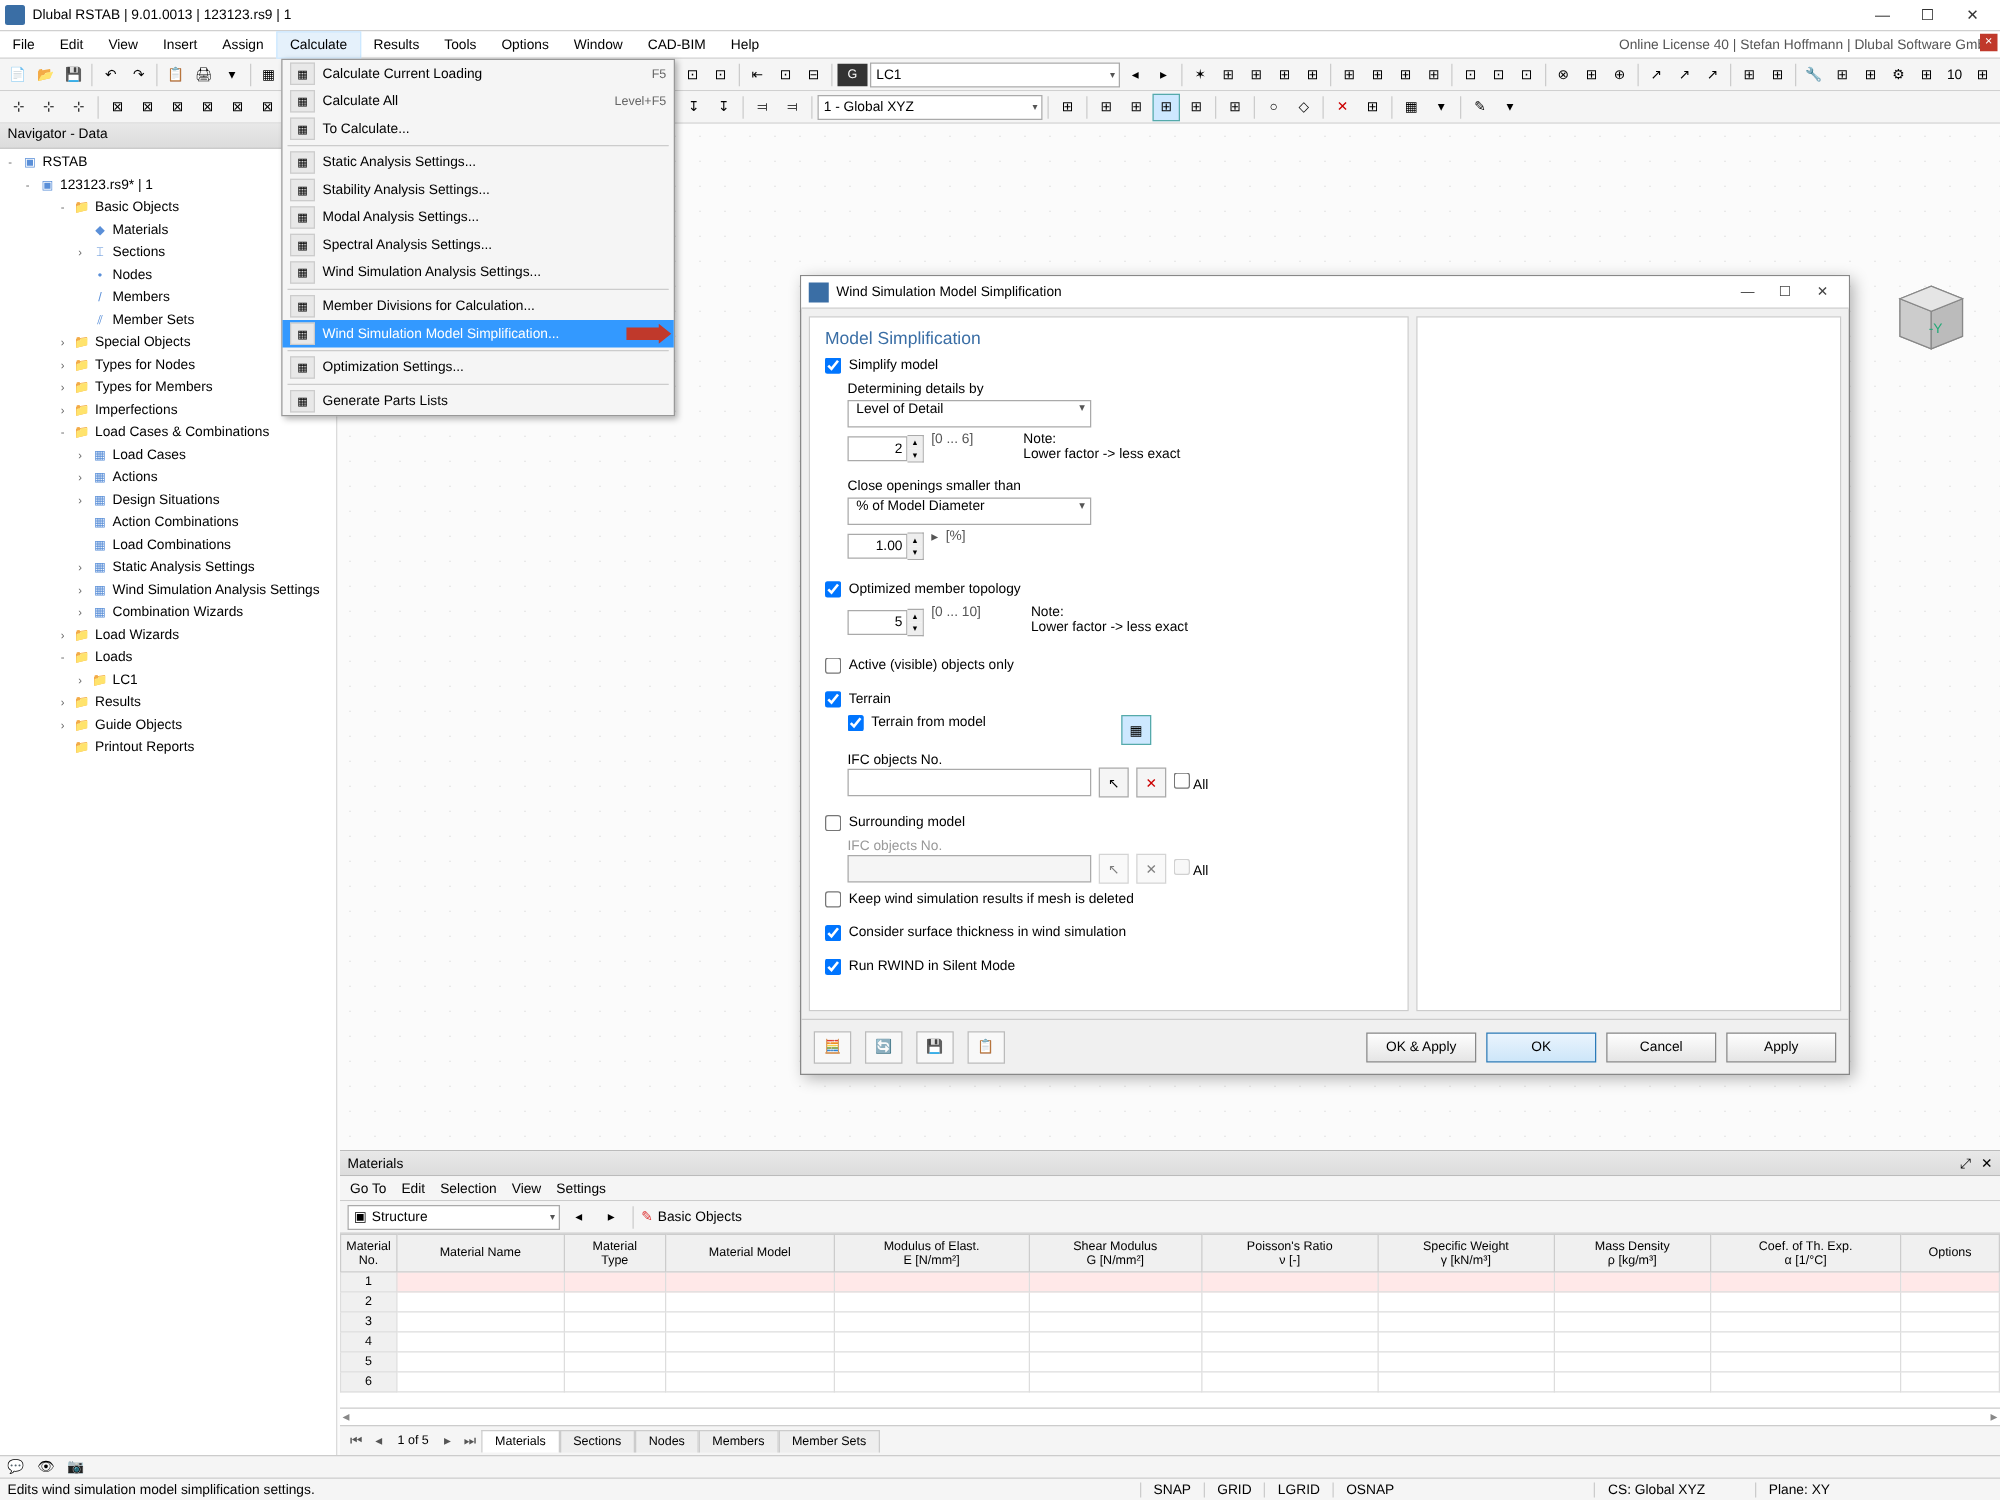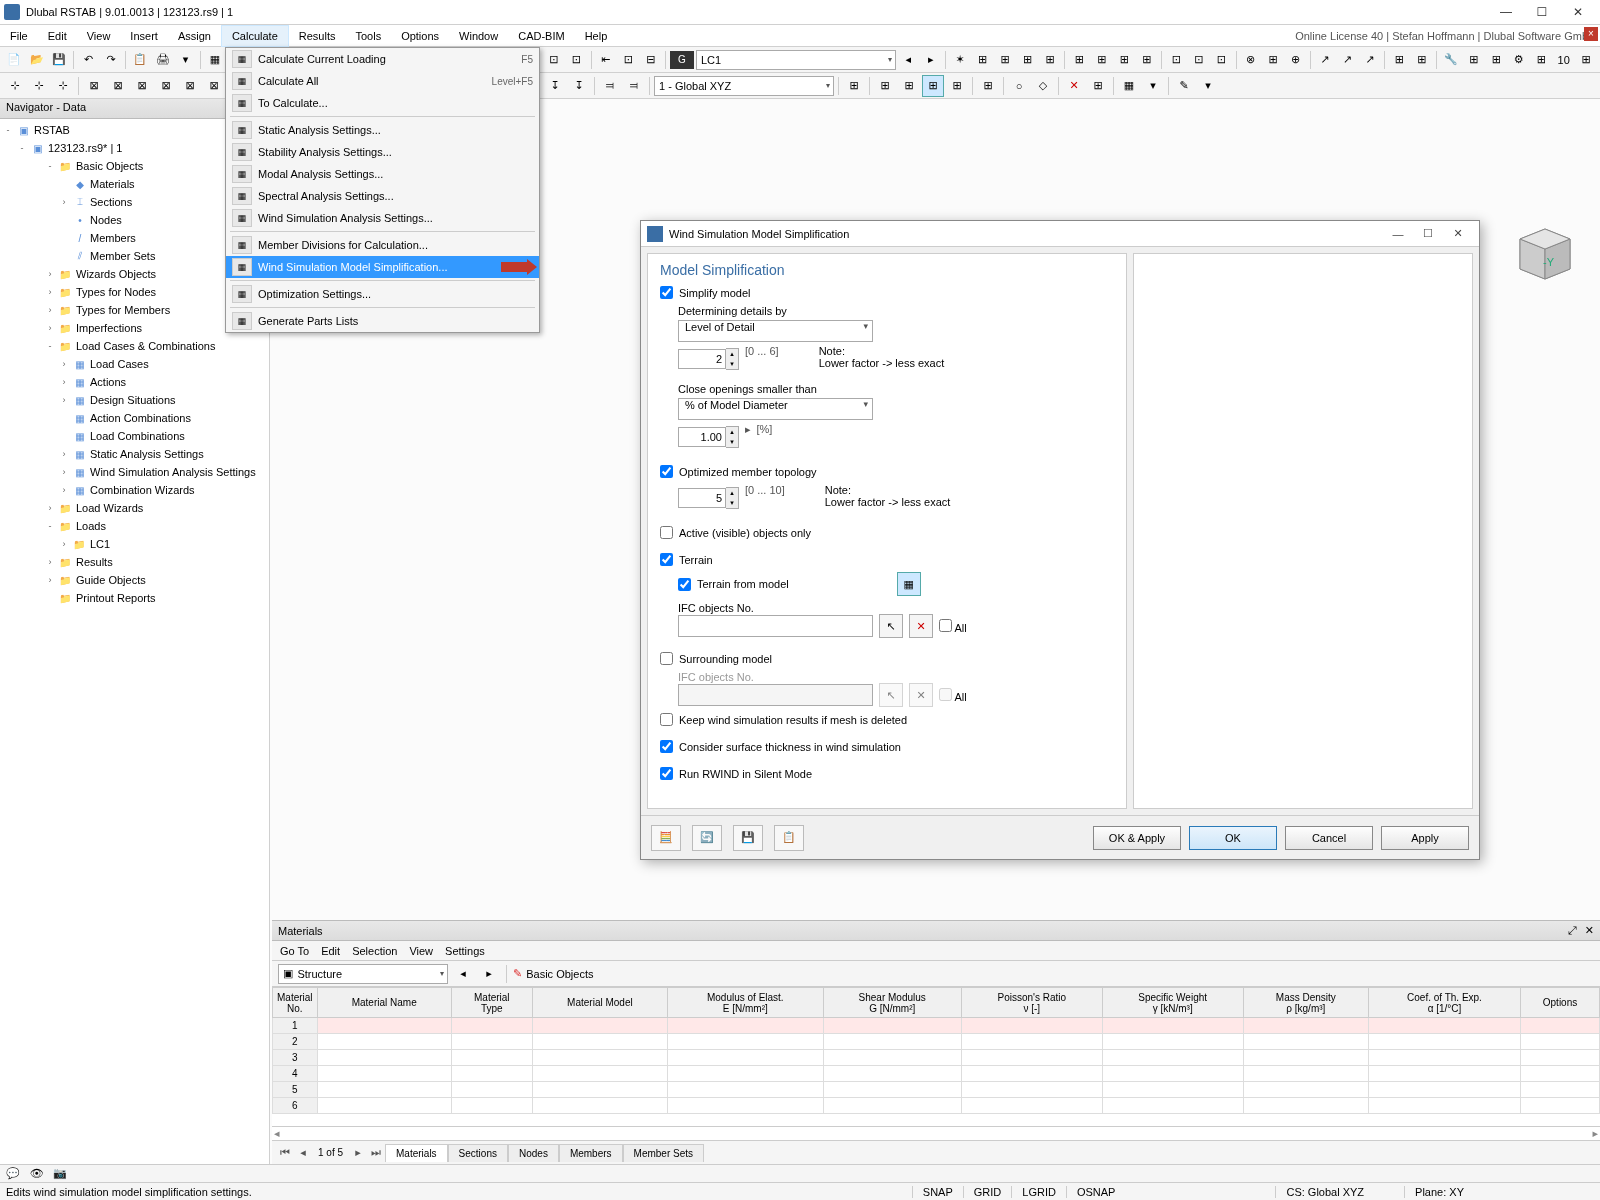--- a/index.html
+++ b/index.html
@@ -62,21 +62,21 @@
 .dlgtitle{height:26px;background:#fff;display:flex;align-items:center;padding:0 6px;border-bottom:1px solid #ccc}
 .dlgtitle .di{width:16px;height:16px;background:#3a6ea5;margin-right:6px}
 .dlgtitle .spacer{flex:1}
 .dlgtitle .wb{width:30px;height:22px;display:flex;align-items:center;justify-content:center;color:#444}
 .dlgtabs{height:28px;display:flex;align-items:flex-end;padding:0 6px;background:#f0f0f0}
 .dlgtab{padding:5px 14px;background:#fff;border:1px solid #ccc;border-bottom:none;font-size:11px}
 .dlgbody{display:flex;padding:6px;gap:6px}
 .dlgleft{width:480px;background:#fff;border:1px solid #ccc;padding:8px 12px}
 .dlgright{flex:1;background:#fff;border:1px solid #ccc}
 .sect{color:#3a6ea5;font-size:14px;margin-bottom:8px}
-.chk{display:flex;align-items:center;gap:6px;margin:6px 0}
+.chk{display:flex;align-items:flex-start;gap:6px;margin:6px 0}
 .chk input{width:13px;height:13px}
 .sub{margin-left:18px}
 .combo{width:195px;height:22px;border:1px solid #aaa;background:#fff;padding:0 18px 0 6px;display:flex;align-items:flex-start;position:relative;margin:3px 0}
 .combo::after{content:"▾";position:absolute;right:4px;font-size:9px;color:#555}
 .spin{display:inline-flex;align-items:center;margin:3px 0}
 .spin input{width:48px;height:20px;border:1px solid #aaa;text-align:right;padding-right:3px}
 .spinbtns{display:flex;flex-direction:column;border:1px solid #aaa;border-left:none}
 .spinbtns span{width:12px;height:10px;font-size:7px;display:flex;align-items:center;justify-content:center;background:#eee}
 .range{color:#555;margin-left:6px}
 .note{color:#555;font-size:10px;margin-left:12px}
@@ -297,21 +297,21 @@
           <span>Members</span>
         </div>
         <div class="tn" style="padding-left: 58px;">
           <span class="tw"></span>
           <span class="ic fileico">⫽</span>
           <span>Member Sets</span>
         </div>
         <div class="tn" style="padding-left: 44px;">
           <span class="tw">›</span>
           <span class="ic folder">📁</span>
-          <span>Wizards Objects</span>
+          <span>Special Objects</span>
         </div>
         <div class="tn" style="padding-left: 44px;">
           <span class="tw">›</span>
           <span class="ic folder">📁</span>
           <span>Types for Nodes</span>
         </div>
         <div class="tn" style="padding-left: 44px;">
           <span class="tw">›</span>
           <span class="ic folder">📁</span>
           <span>Types for Members</span>

